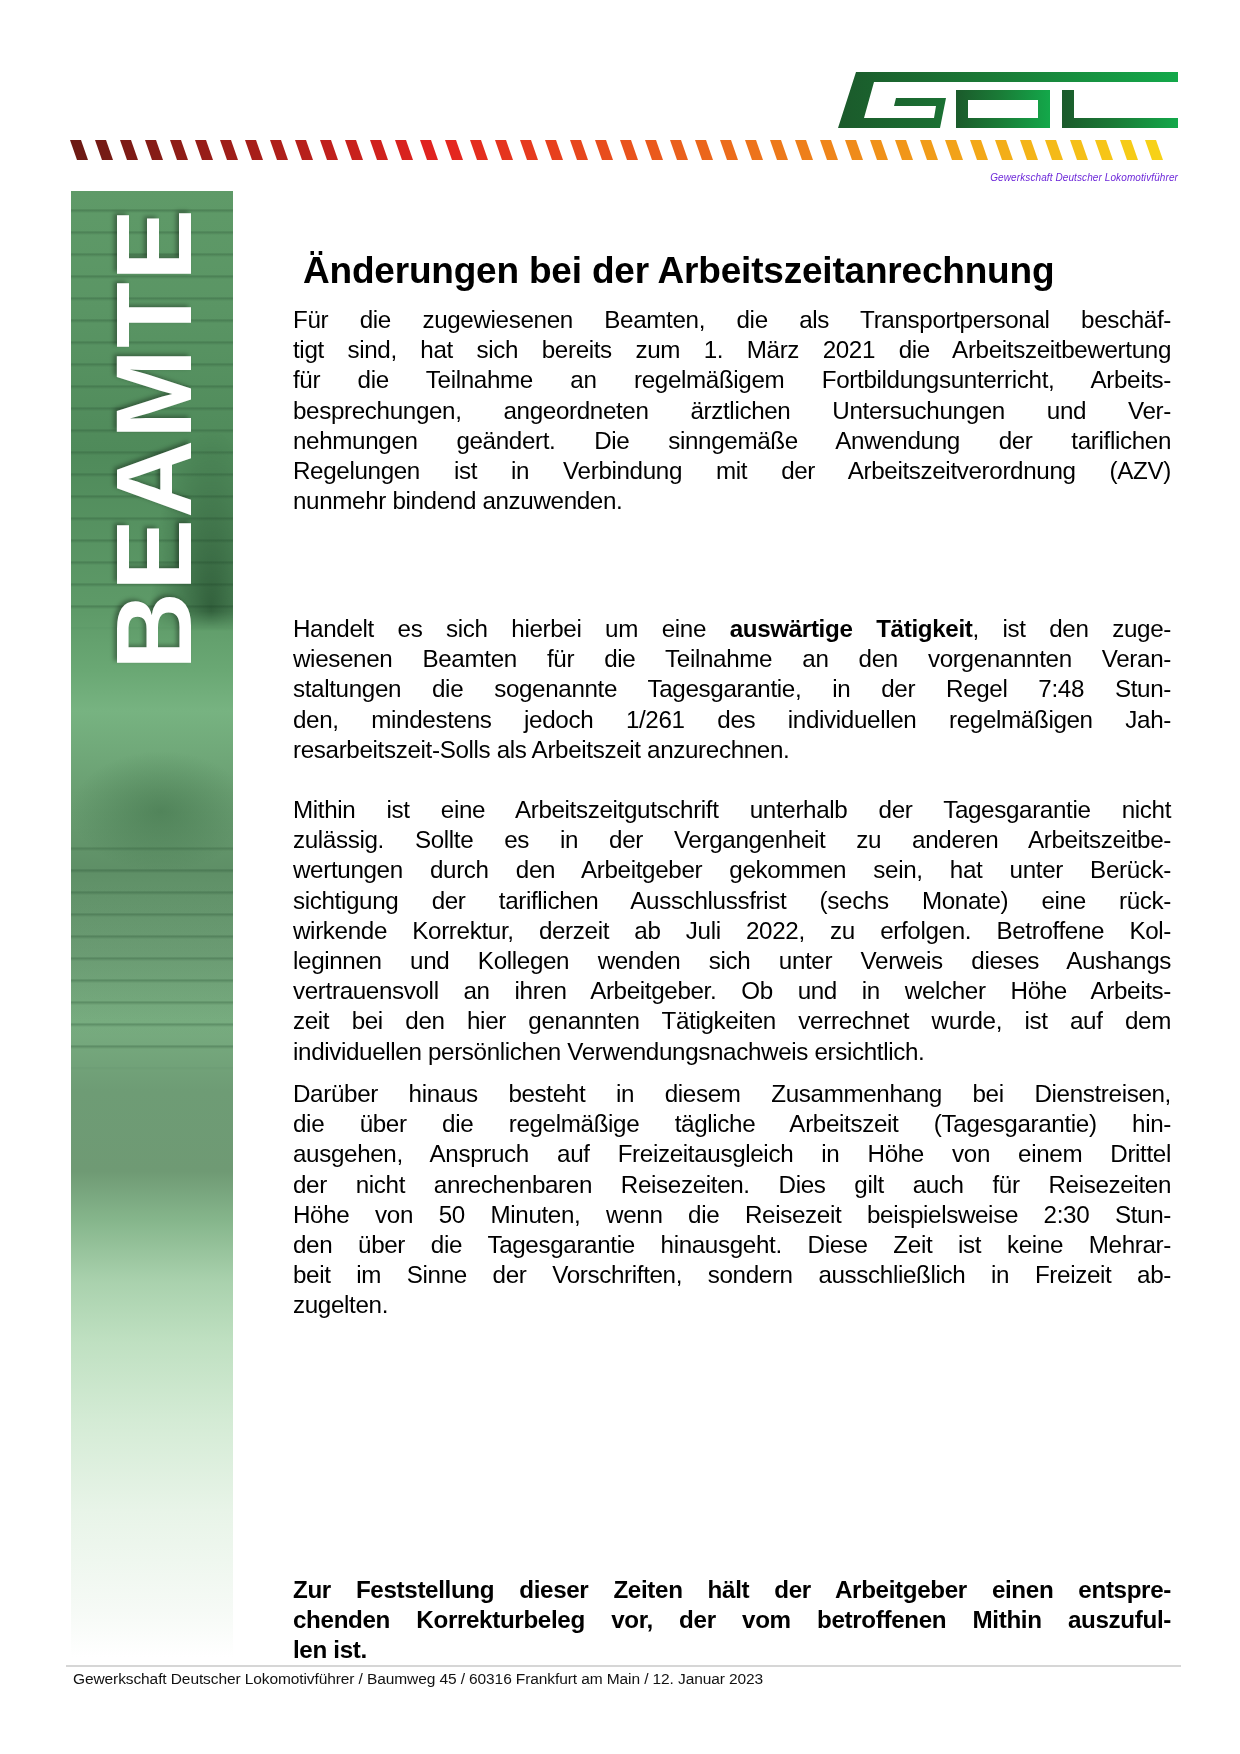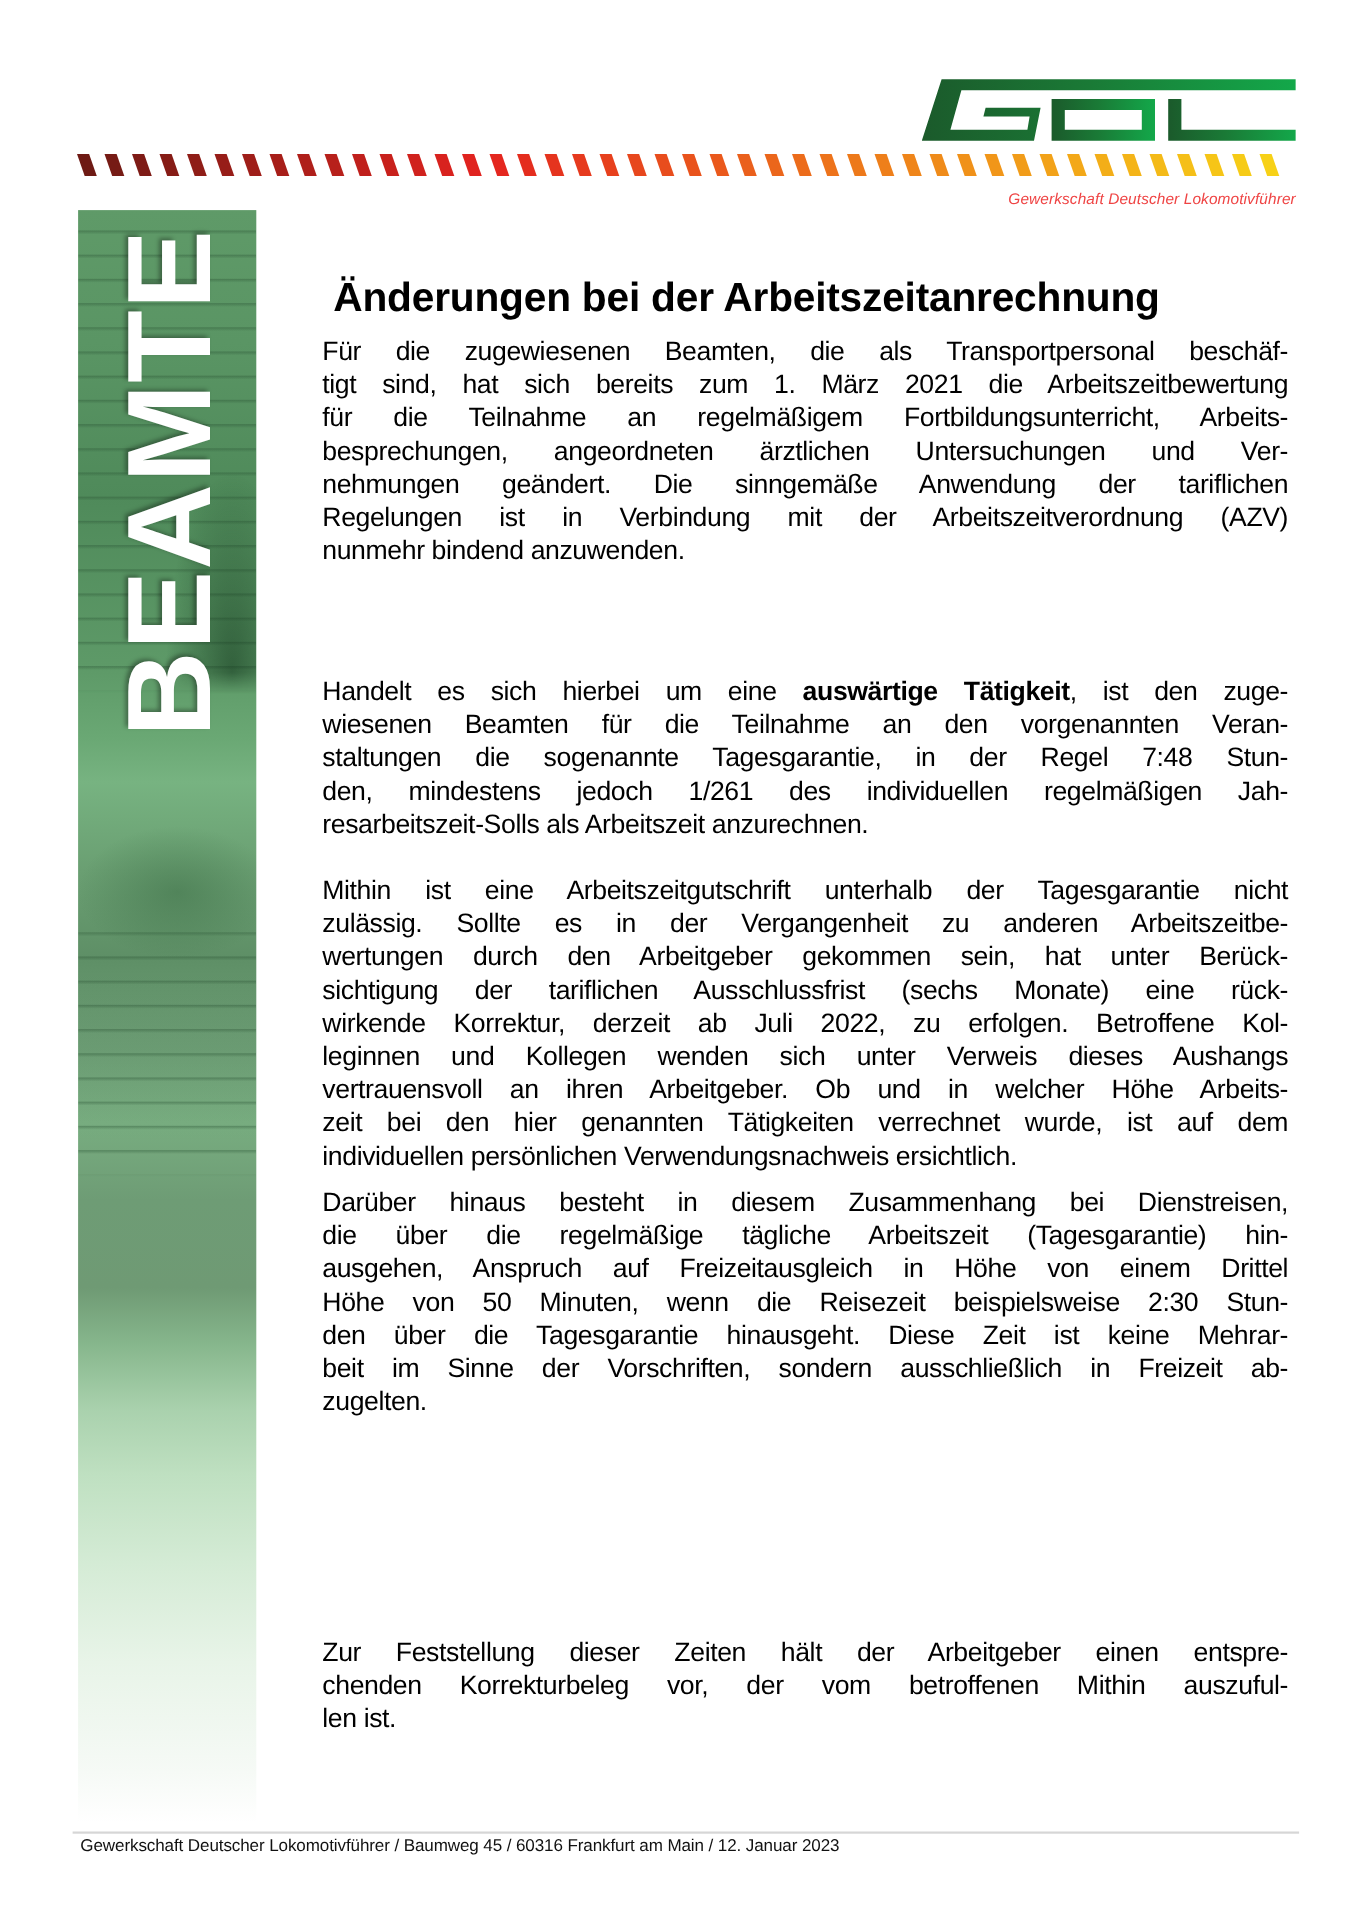--- a/index.html
+++ b/index.html
@@ -2,22 +2,22 @@
 <html><head>
 <meta charset="utf-8">
 <style>
   html, body { margin: 0; padding: 0; background: #ffffff; }
   body { width: 1240px; height: 1754px; position: relative; overflow: hidden;
          font-family: "Liberation Sans", sans-serif; color: #000; }
 
   
   .logo { position: absolute; left: 838px; top: 70px; width: 340px; height: 60px; }
   .logo svg { display: block; width: 340px; height: 60px; }
-  .logo-subtitle { position: absolute; right: 62px; top: 172px; font-size: 14px;
-                   font-style: italic; color: #ef4444; letter-spacing: 0.1px; white-space: nowrap; }
+  .logo-subtitle { position: absolute; right: 62px; top: 172px; font-size: 10px;
+                   font-style: italic; color: #6d28d9; letter-spacing: 0.1px; white-space: nowrap; }
 
   
   .stripes { position: absolute; left: 70px; top: 140px; width: 1100px; height: 21px; }
   .stripes svg { display: block; }
 
   
   .sidebar { position: absolute; left: 71px; top: 191px; width: 162px; height: 1466px; overflow: hidden;
     background:
       linear-gradient(to bottom,
         rgba(0,0,0,0) 0%, rgba(0,0,0,0) 47%,
@@ -164,26 +164,27 @@
   <span class="line">leginnen und Kollegen wenden sich unter Verweis dieses Aushangs</span>
   <span class="line">vertrauensvoll an ihren Arbeitgeber. Ob und in welcher Höhe Arbeits-</span>
   <span class="line">zeit bei den hier genannten Tätigkeiten verrechnet wurde, ist auf dem</span>
   <span class="line last">individuellen persönlichen Verwendungsnachweis ersichtlich.</span>
 </div>
 
 <div class="para" style="top:1079px;">
   <span class="line">Darüber hinaus besteht in diesem Zusammenhang bei Dienstreisen,</span>
   <span class="line">die über die regelmäßige tägliche Arbeitszeit (Tagesgarantie) hin-</span>
   <span class="line">ausgehen, Anspruch auf Freizeitausgleich in Höhe von einem Drittel</span>
+  <span class="line">der nicht anrechenbaren Reisezeiten. Dies gilt auch für Reisezeiten</span>
   <span class="line">Höhe von 50 Minuten, wenn die Reisezeit beispielsweise 2:30 Stun-</span>
   <span class="line">den über die Tagesgarantie hinausgeht. Diese Zeit ist keine Mehrar-</span>
   <span class="line">beit im Sinne der Vorschriften, sondern ausschließlich in Freizeit ab-</span>
   <span class="line last">zugelten.</span>
 </div>
 
-<div class="para" style="top:1488px;">
+<div class="para" style="top:1575px;font-weight:bold;">
   <span class="line">Zur Feststellung dieser Zeiten hält der Arbeitgeber einen entspre-</span>
   <span class="line">chenden Korrekturbeleg vor, der vom betroffenen Mithin auszuful-</span>
   <span class="line last">len ist.</span>
 </div>
 
 <div class="footer-rule"></div>
 <div class="footer">Gewerkschaft Deutscher Lokomotivführer  /  Baumweg 45  /  60316 Frankfurt am Main  / 12. Januar 2023</div>
 
 </body></html>

